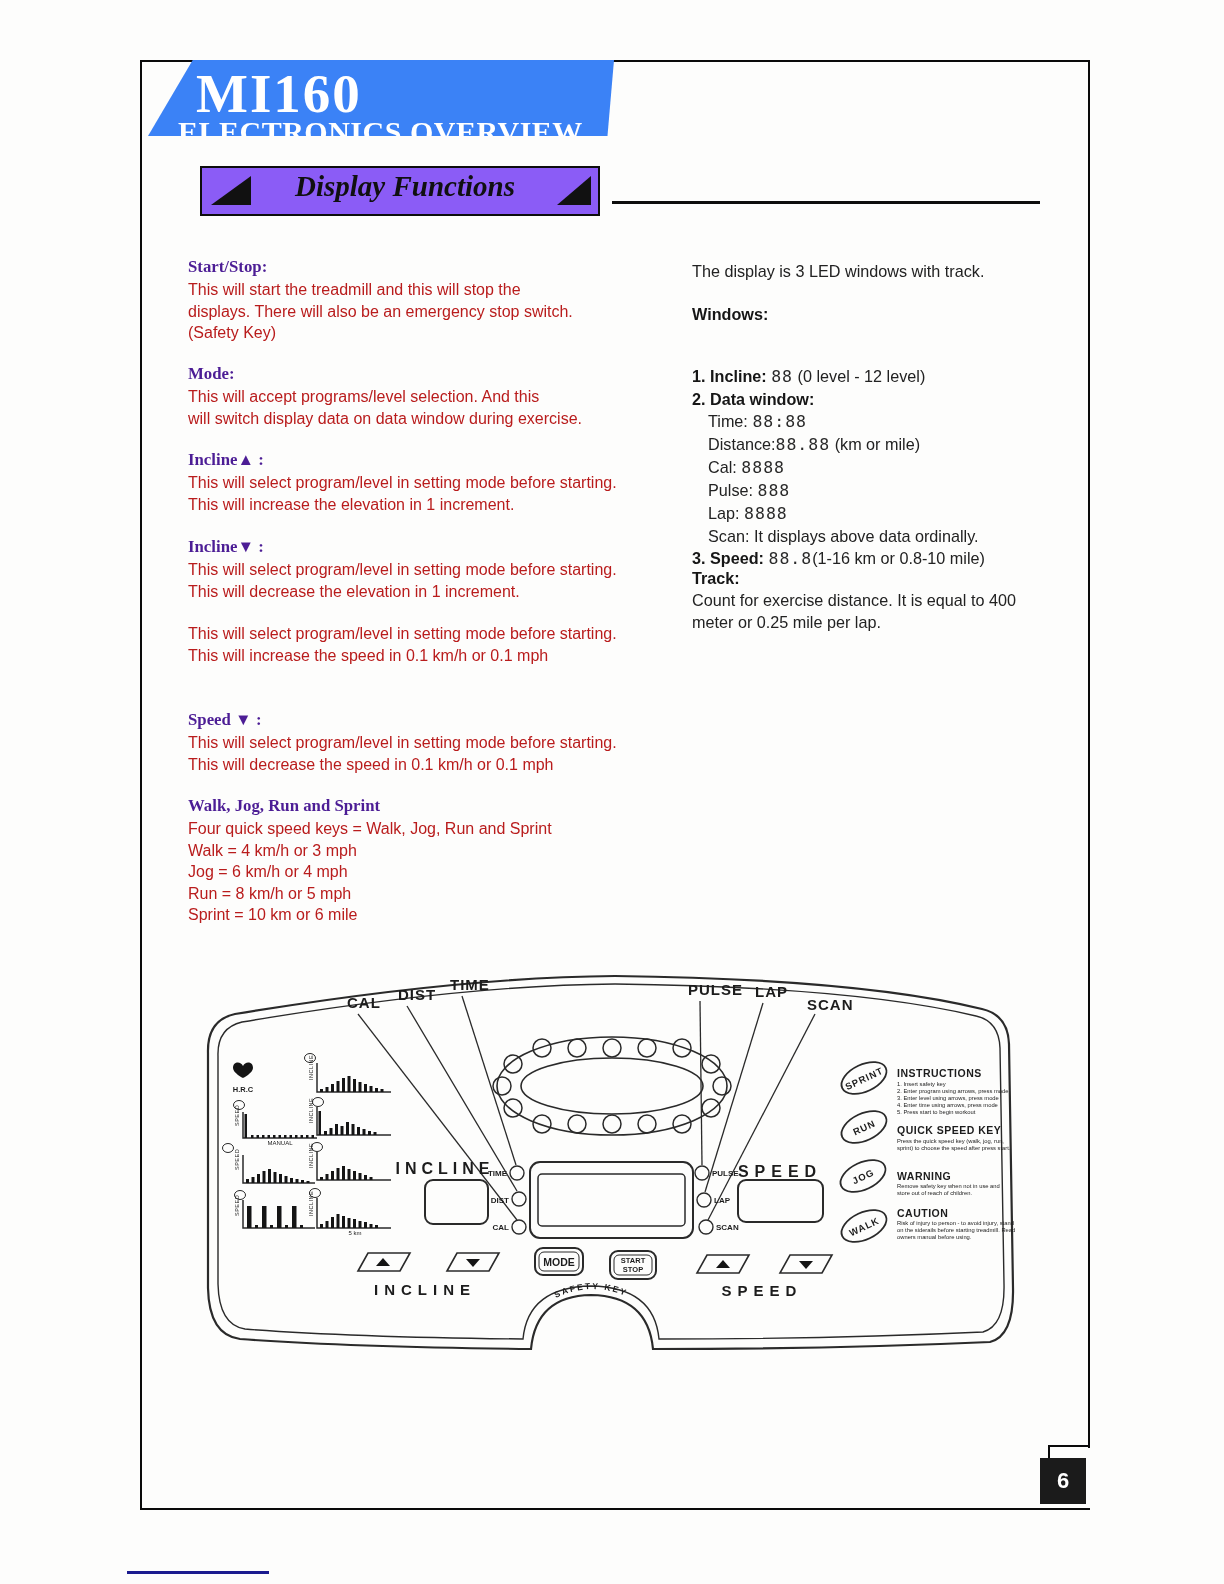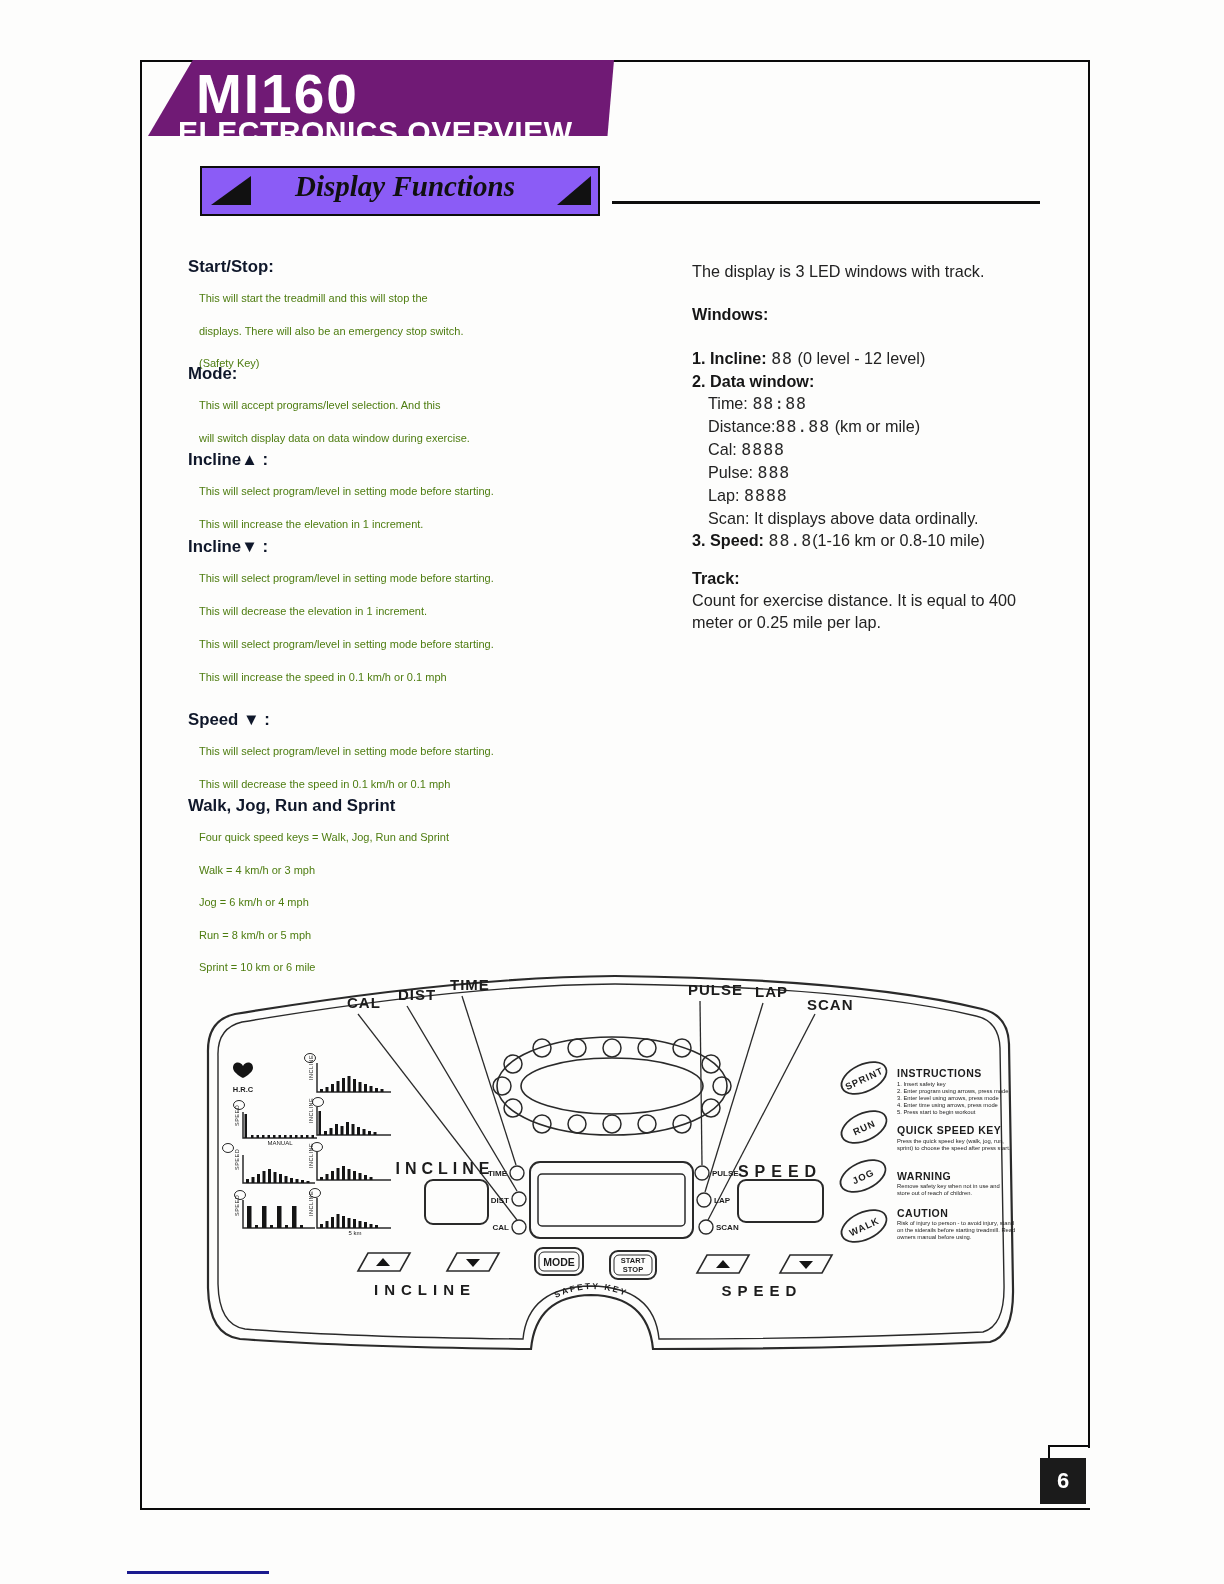--- a/index.html
+++ b/index.html
@@ -2,40 +2,40 @@
 <html><head>
 <meta charset="utf-8">
 <style>
   html,body{margin:0;padding:0;background:#e8e8e8;}
   #canvas{position:relative;width:1224px;height:1584px;background:#fdfdfc;overflow:hidden;
           font-family:"Liberation Sans",sans-serif;color:#1e1e1e;}
   .abs{position:absolute;}
   
   #frame{left:140px;top:60px;width:946px;height:1446px;border:2px solid #0a0a0a;}
   
-  #banner{left:148px;top:60px;width:466px;height:76px;background:#701a75;
-          clip-path:polygon(9.6% 0,100% 0,98.6% 100%,0 100%);}
+  #banner{left:148px;top:60px;width:466px;height:76px;background:#3b82f6;
+          clip-path:polygon(9.6% 0,100% 0,98.6% 100%,0 100%);font-family:Liberation Serif, serif;}
   #banner .t1{position:absolute;left:48px;top:2px;font-size:55px;font-weight:800;color:#fff;
               letter-spacing:2px;}
   #banner .t2{position:absolute;left:30px;top:55px;font-size:30px;font-weight:800;color:#fff;
               letter-spacing:0.5px;white-space:nowrap;}
   
   #dfbox{left:200px;top:166px;width:396px;height:46px;border:2px solid #0d0d0d;background:#8b5cf6;}
   #dfbox .tri-l{position:absolute;left:9px;top:8px;width:40px;height:29px;background:#111;
                 clip-path:polygon(0 100%,100% 0,100% 100%);}
   #dfbox .tri-r{position:absolute;right:7px;top:8px;width:34px;height:29px;background:#111;
                 clip-path:polygon(100% 0,100% 100%,0 100%);}
   #dfbox .dft{position:absolute;left:58px;top:2px;width:290px;text-align:center;
               font-family:"Liberation Serif",serif;font-style:italic;font-weight:bold;
               font-size:29px;color:#101010;}
   #rule{left:612px;top:201px;width:428px;height:3px;background:#0d0d0d;}
   
   .sec{position:absolute;left:188px;width:470px;}
-  .sec h3{margin:0 0 2px 0;font-size:16.8px;font-weight:bold;color:#0f172a;}
-  .sec p{margin:11px;font-size:11px;line-height:21.6px;color:#4d7c0f;}
+  .sec h3{margin:0 0 2px 0;font-size:16.8px;font-weight:bold;color:#4c1d95;font-family:Liberation Serif, serif;}
+  .sec p{margin:0;font-size:16px;line-height:21.6px;color:#b91c1c;}
   .rcol{position:absolute;left:692px;width:390px;}
   .rcol p{margin:0;font-size:16.2px;line-height:22px;color:#222;}
   .rcol .b{font-weight:bold;color:#161616;}
   .ind{padding-left:16px;}
   .led{font-family:"DejaVu Sans Mono",monospace;font-size:16.5px;letter-spacing:1px;color:#2a2a2a;}
   
   #pgmask{left:1032px;top:1448px;width:58px;height:60px;background:#fdfdfc;}
   #pgstep-h{left:1048px;top:1445px;width:42px;height:2px;background:#0a0a0a;}
   #pgstep-v{left:1048px;top:1445px;width:2px;height:14px;background:#0a0a0a;}
   #pgnum{left:1040px;top:1458px;width:46px;height:46px;background:#1b1b1b;color:#fff;
@@ -102,21 +102,21 @@
     <p>Run = 8 km/h or 5 mph</p>
     <p>Sprint = 10 km or 6 mile</p>
   </div>
 
   <div class="rcol" style="top:260px">
     <p>The display is 3 LED windows with track.</p>
   </div>
   <div class="rcol" style="top:303px">
     <p class="b">Windows:</p>
   </div>
-  <div class="rcol" style="top:347px">
+  <div class="rcol" style="top:365px">
     <p><span class="b">1. Incline:</span> <span class="led">88</span><span> (0 level - 12 level)</span></p>
     <p class="b">2. Data window:</p>
     <p class="ind"><span>Time:</span> <span class="led">88:88</span></p>
     <p class="ind"><span>Distance:</span><span class="led">88.88</span><span> (km or mile)</span></p>
     <p class="ind"><span>Cal:</span> <span class="led">8888</span></p>
     <p class="ind"><span>Pulse:</span> <span class="led">888</span></p>
     <p class="ind"><span>Lap:</span> <span class="led">8888</span></p>
     <p class="ind">Scan: It displays above data ordinally.</p>
     <p><span class="b">3. Speed:</span> <span class="led">88.8</span><span>(1-16 km or 0.8-10 mile)</span></p>
   </div>

